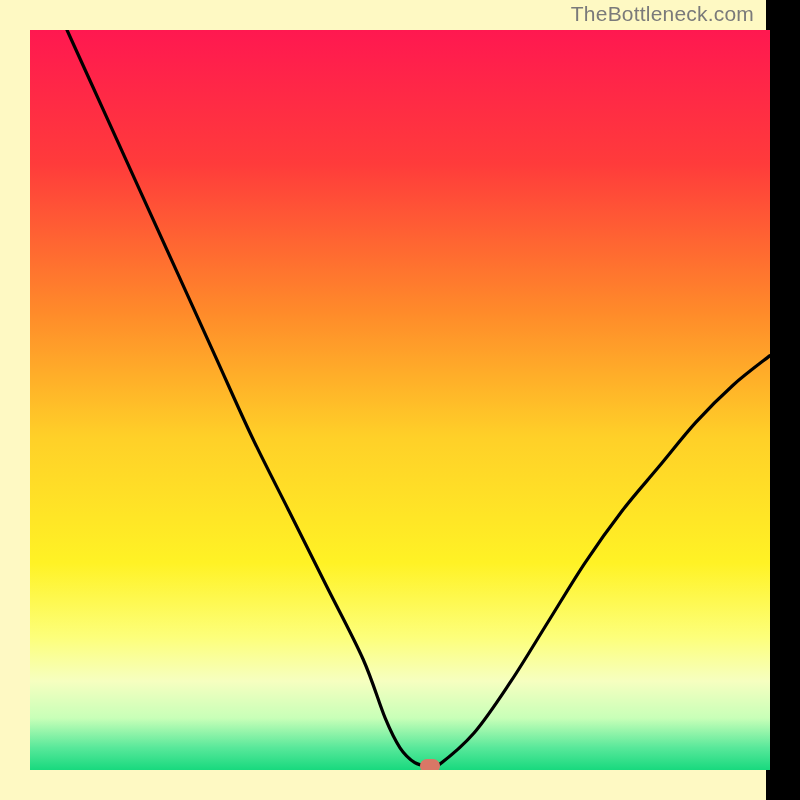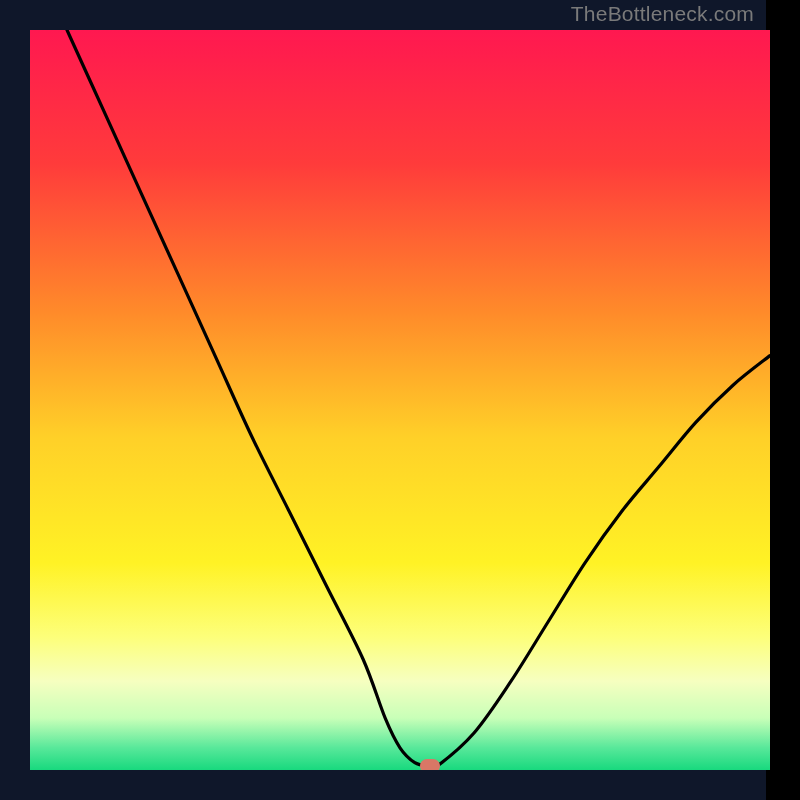--- a/index.html
+++ b/index.html
@@ -7,21 +7,21 @@
     padding: 0;
     width: 800px;
     height: 800px;
     background: #000;
     font-family: Arial, Helvetica, sans-serif;
   }
   .outer {
     position: relative;
     width: 766px;
     height: 800px;
-    background: #0f172a;
+    background: #fef9c3;
   }
   .watermark {
     position: absolute;
     top: 2px;
     right: 12px;
     color: #7a7a7a;
     font-size: 21px;
     font-weight: 500;
     letter-spacing: 0.2px;
     z-index: 20;

